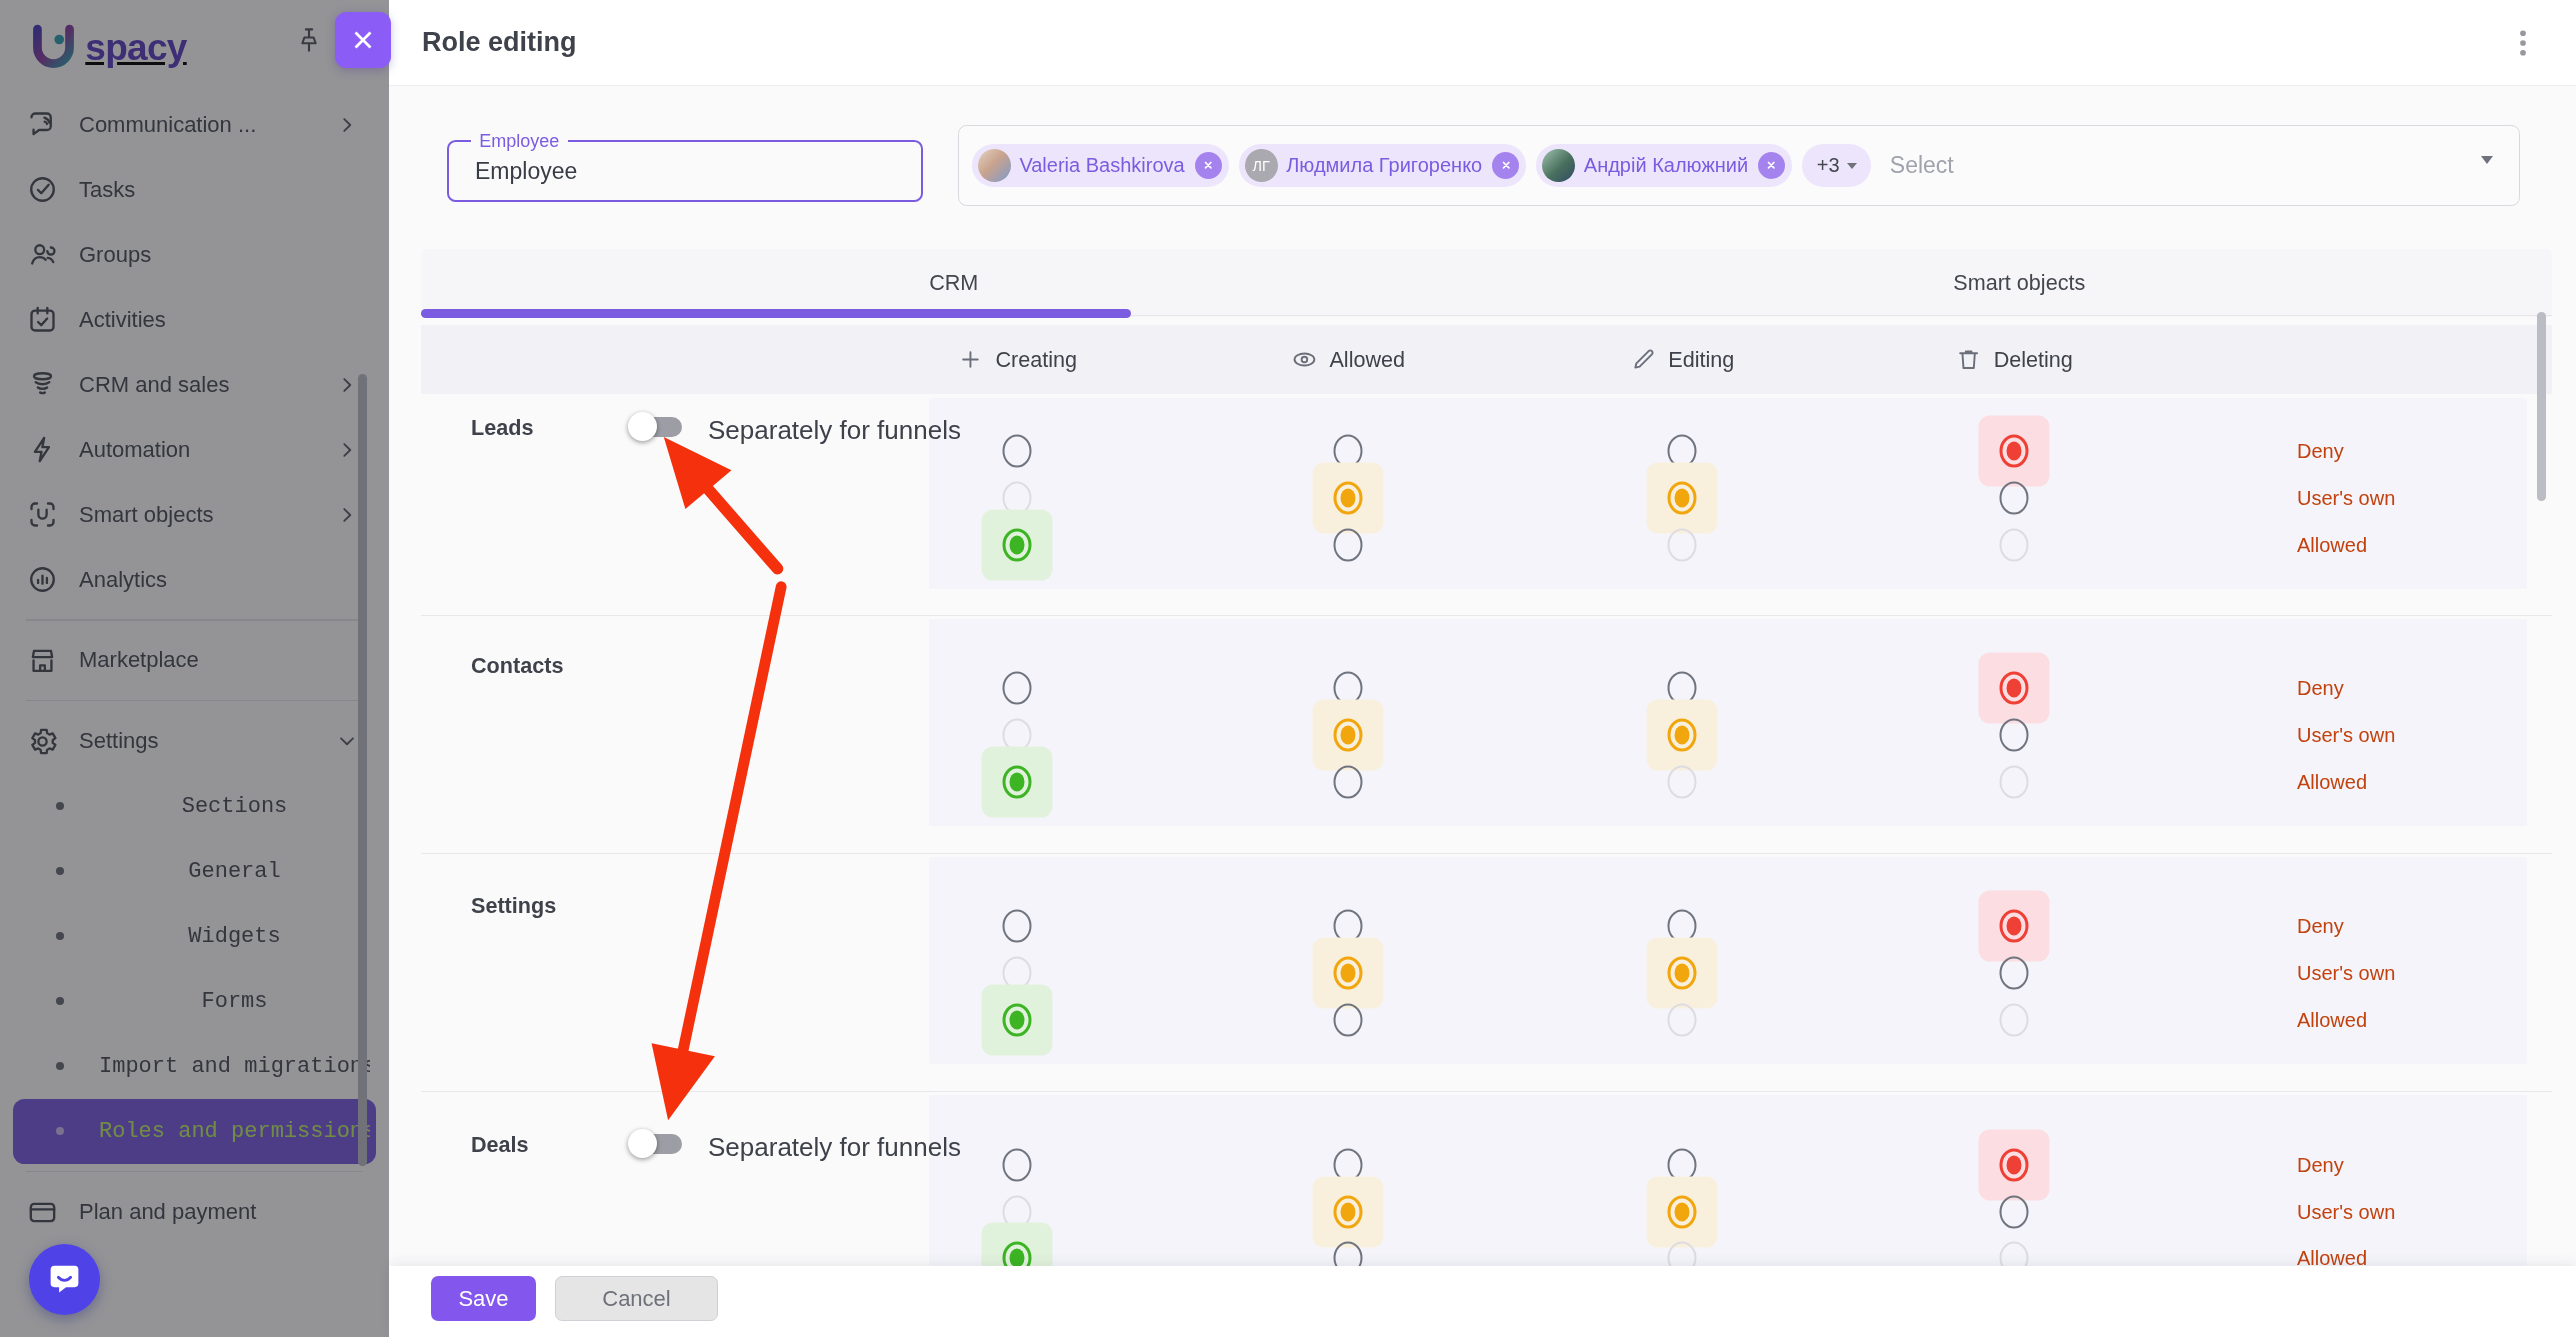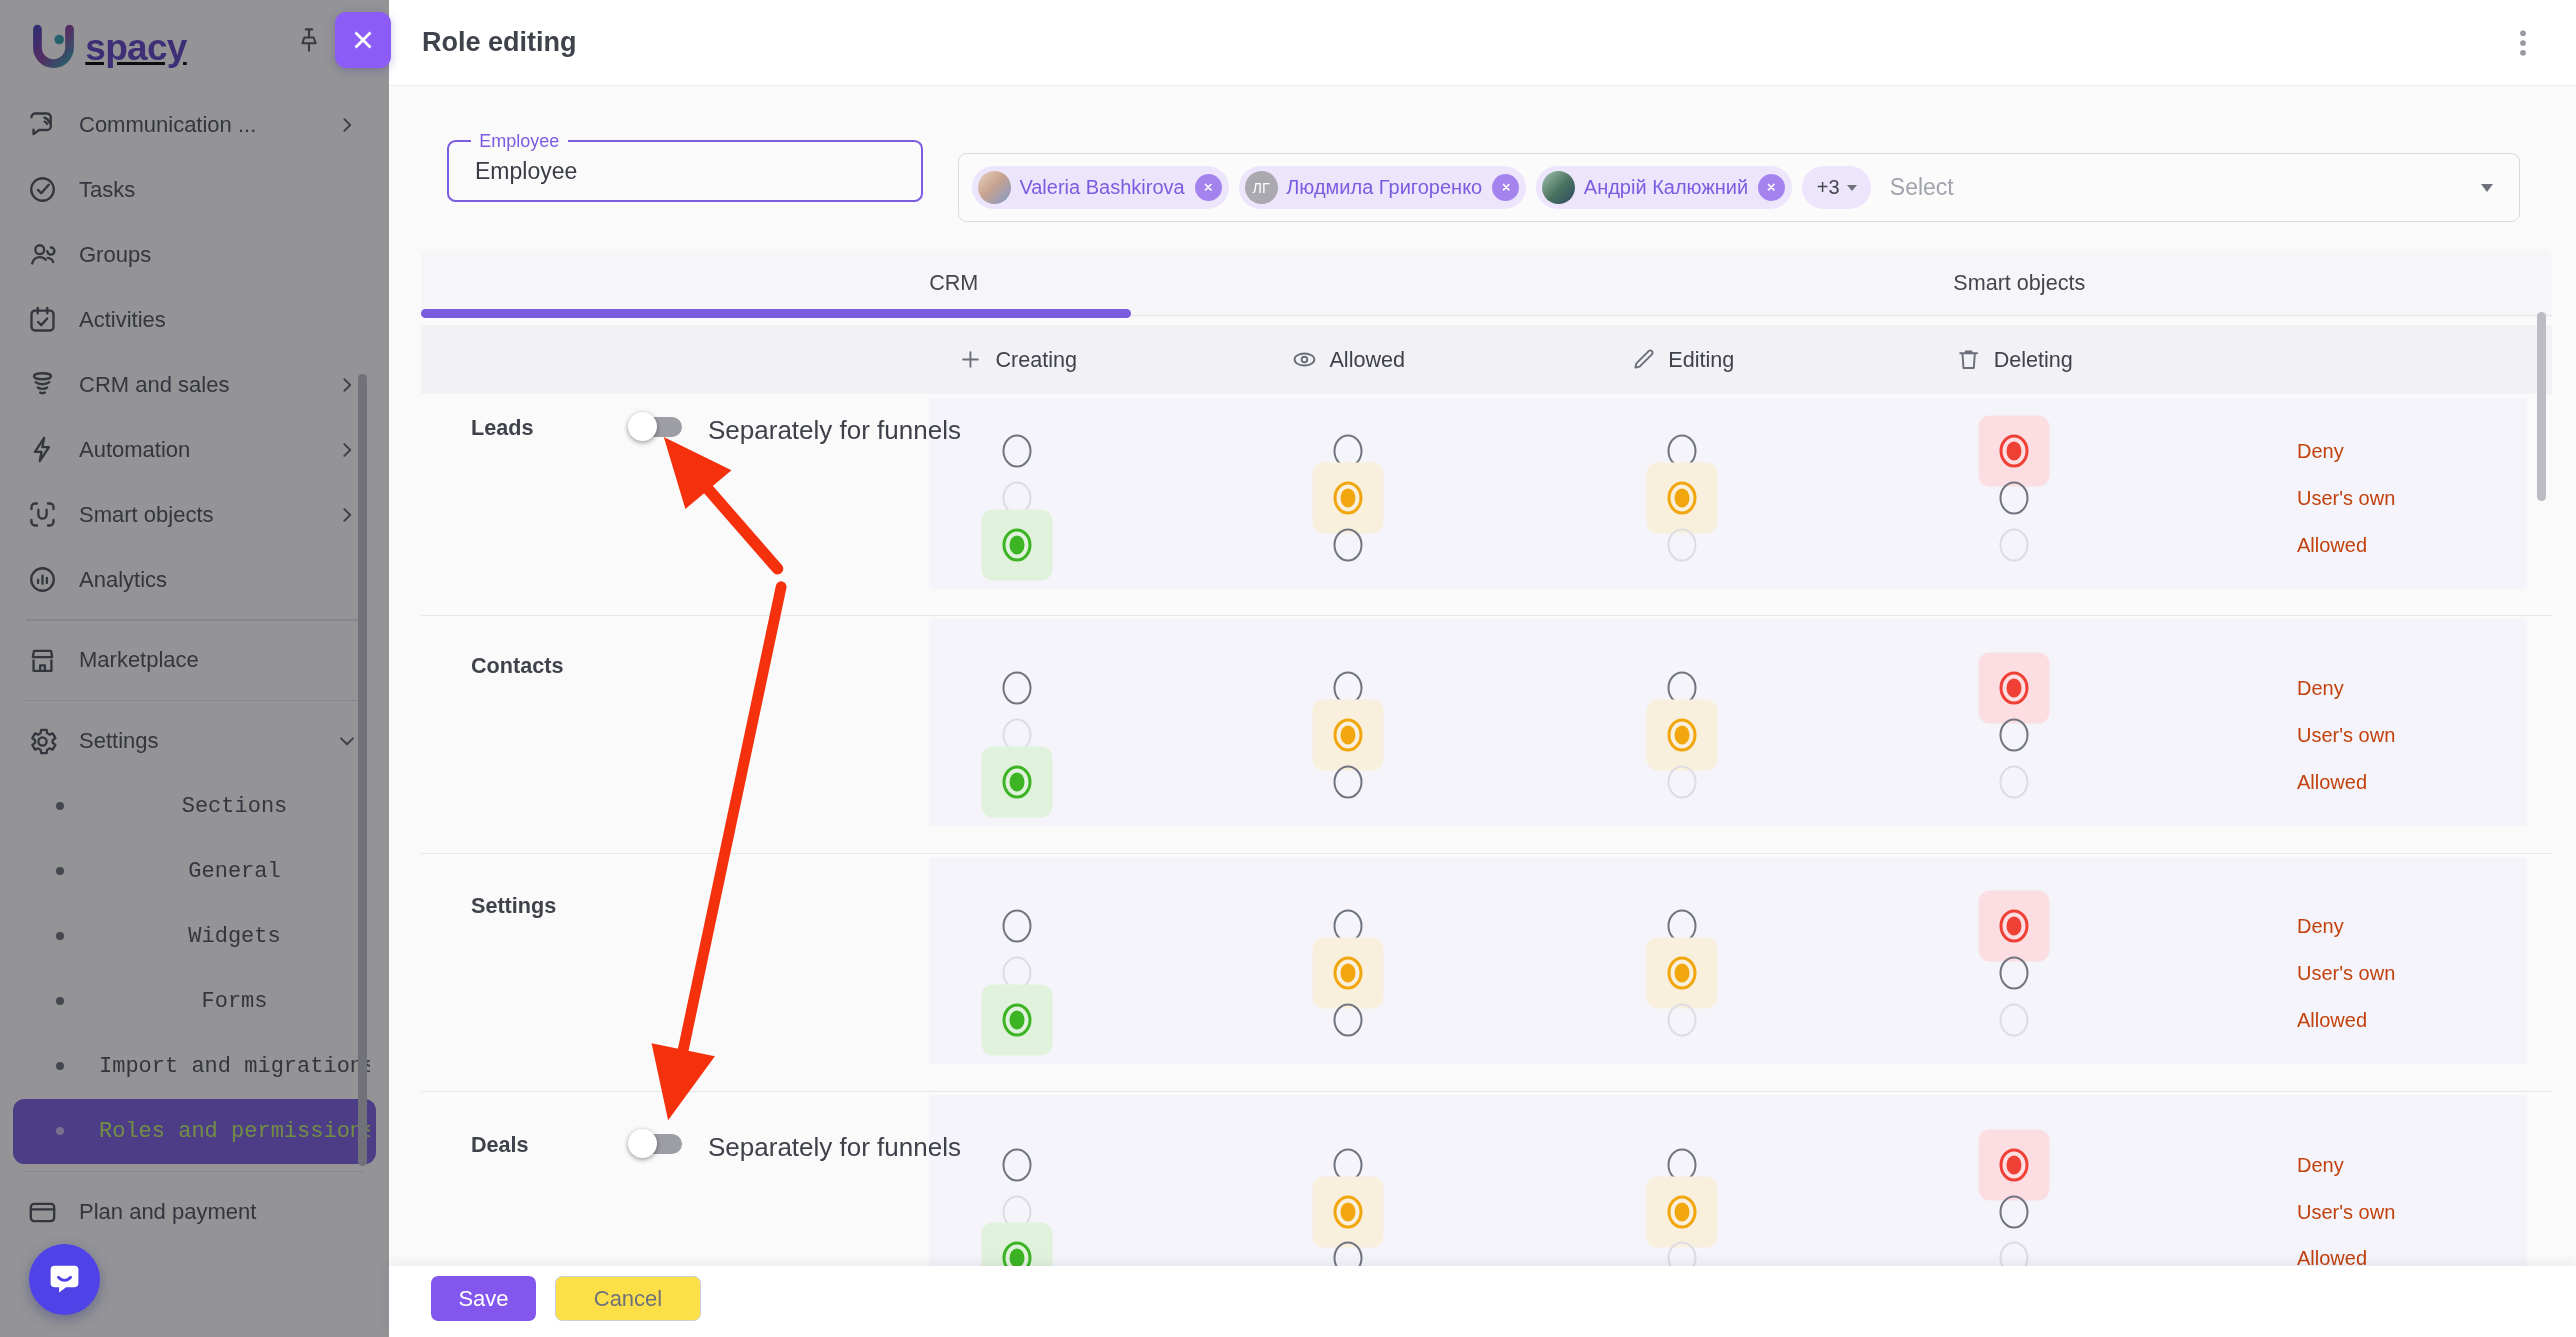--- a/index.html
+++ b/index.html
@@ -38,21 +38,21 @@
   .topbar{position:absolute;left:389px;right:0;top:0;height:85px;background:#fff;border-bottom:0.7px solid #ededf1;z-index:2;}
   .page-title{position:absolute;left:33px;top:0;height:85px;display:flex;align-items:center;font-size:27px;font-weight:600;color:#3e424b;}
   .kebab{position:absolute;right:29px;top:18.7px;width:48px;height:48px;background:none;border:none;color:#97979e;}
   .kebab svg{width:100%;height:100%;}
   .content{position:absolute;left:389px;right:0;top:85px;bottom:0;background:#fafafb;}
   
   .emp-field{position:absolute;left:58px;top:55px;width:472px;height:58px;border:2.2px solid var(--accent);border-radius:8.6px;background:#fafafb;}
   .emp-label{position:absolute;left:21.6px;top:-11.5px;padding:0 8.6px;background:#fafafb;color:var(--accent);font-size:18px;}
   .emp-value{position:absolute;left:26px;top:0;height:100%;display:flex;align-items:center;font-size:23px;color:#393c44;}
   
-  .sel-field{position:absolute;left:569px;top:68px;width:1562px;height:69px;border:1.4px solid #d8d8df;border-radius:8.6px;background:#fbfbfc;
+  .sel-field{position:absolute;left:569px;top:40px;width:1562px;height:81px;border:1.4px solid #d8d8df;border-radius:8.6px;background:#fbfbfc;
              display:flex;align-items:center;padding:0 65px 0 13px;box-sizing:border-box;}
   .chips{display:flex;align-items:center;gap:10px;}
   .chip{display:flex;align-items:center;height:43px;border-radius:21.6px;background:#ece5fb;padding:0 7.2px 0 5.8px;}
   .chip .avatar{width:33px;height:33px;border-radius:50%;flex:0 0 33px;}
   .avatar.photo-1{background:linear-gradient(135deg,#e4d2c2 0%,#c9a38e 45%,#7e9ac9 100%);}
   .avatar.photo-2{background:linear-gradient(135deg,#9fc3ae 0%,#49705e 55%,#2f4a63 100%);}
   .avatar.initials{background:#a9a9af;display:flex;align-items:center;justify-content:center;color:#fff;font-size:14.4px;}
   .chip .chip-name{font-size:20px;color:var(--accent);margin:0 10px 0 8.6px;white-space:nowrap;}
   .chip-x{width:27px;height:27px;border-radius:50%;background:#a583ee;display:flex;align-items:center;justify-content:center;border:none;flex:0 0 27px;}
   .chip-x svg{width:14.4px;height:14.4px;stroke:#fff;}
@@ -94,21 +94,21 @@
   .radio.sel.red{border-color:var(--deny);color:var(--deny);}
   .radio.sel.orange{border-color:var(--own);color:var(--own);}
   .radio.sel.green{border-color:var(--allowed);color:var(--allowed);}
   .opt-label{position:absolute;left:1876px;font-size:20px;color:#c2410c;transform:translateY(-50%);white-space:nowrap;}
   
   .main-scroll{position:absolute;right:30px;top:227px;width:8.6px;height:189px;border-radius:4.3px;background:#bcbcc4;}
   
   .footer{position:absolute;left:389px;right:0;top:1266px;height:72px;background:#fff;box-shadow:0 -3.6px 11.5px rgba(40,40,70,.07);z-index:10;}
   .btn-save{position:absolute;left:42px;top:10px;width:105px;height:45px;border-radius:7.2px;background:var(--save);color:#fff;
             font-size:22px;border:none;font-family:inherit;}
-  .btn-cancel{position:absolute;left:166px;top:10px;width:146px;height:45px;border-radius:7.2px;background:#fde047;border:1.4px solid #cfcfd6;
+  .btn-cancel{position:absolute;left:166px;top:10px;width:163px;height:45px;border-radius:7.2px;background:#e5e5e5;border:1.4px solid #cfcfd6;
             color:#6e7179;font-size:22px;font-family:inherit;box-sizing:border-box;text-align:center;}
   
   .arrows{position:absolute;inset:0;z-index:20;pointer-events:none;}
   
   .ic svg, .sb-trail svg, .pin svg{width:100%;height:100%;fill:none;stroke:currentColor;stroke-width:1.7;stroke-linecap:round;stroke-linejoin:round;}
 </style>
 </head>
 <body>
 
 <div id="app">

